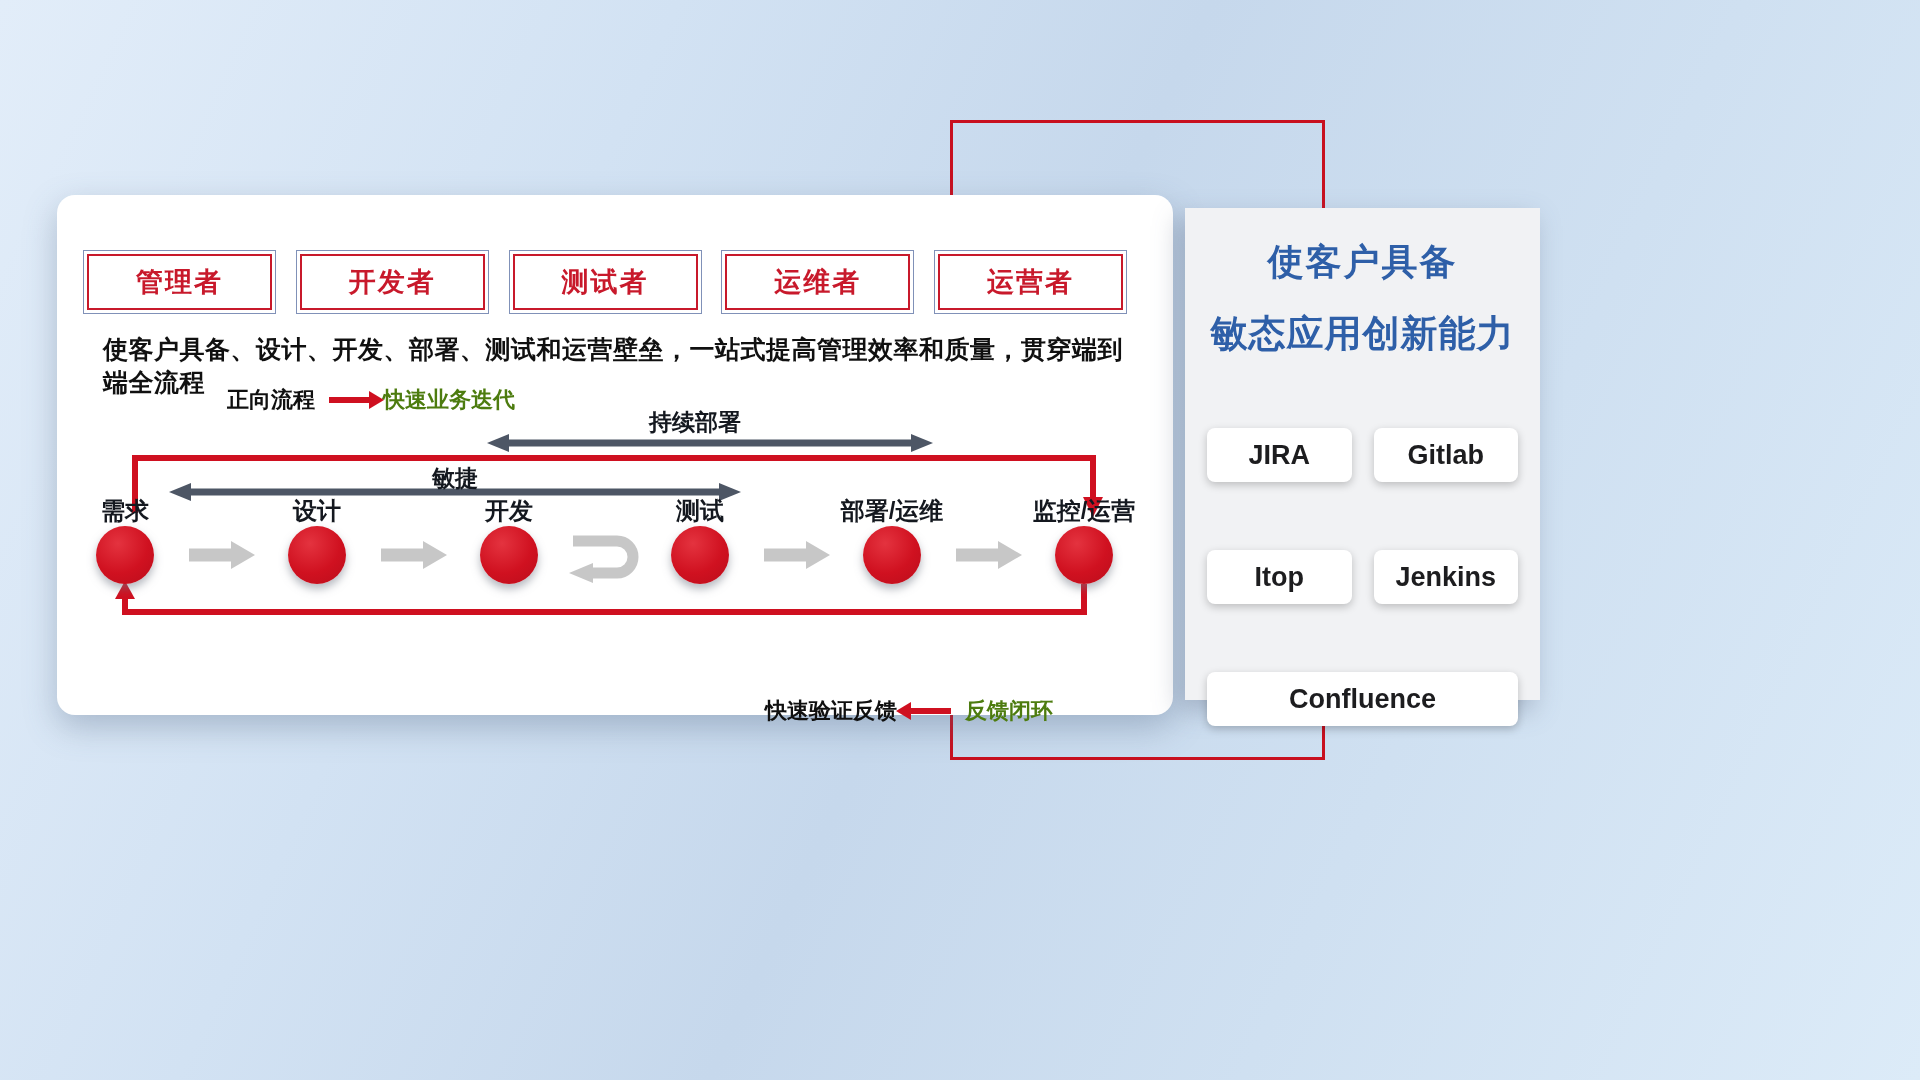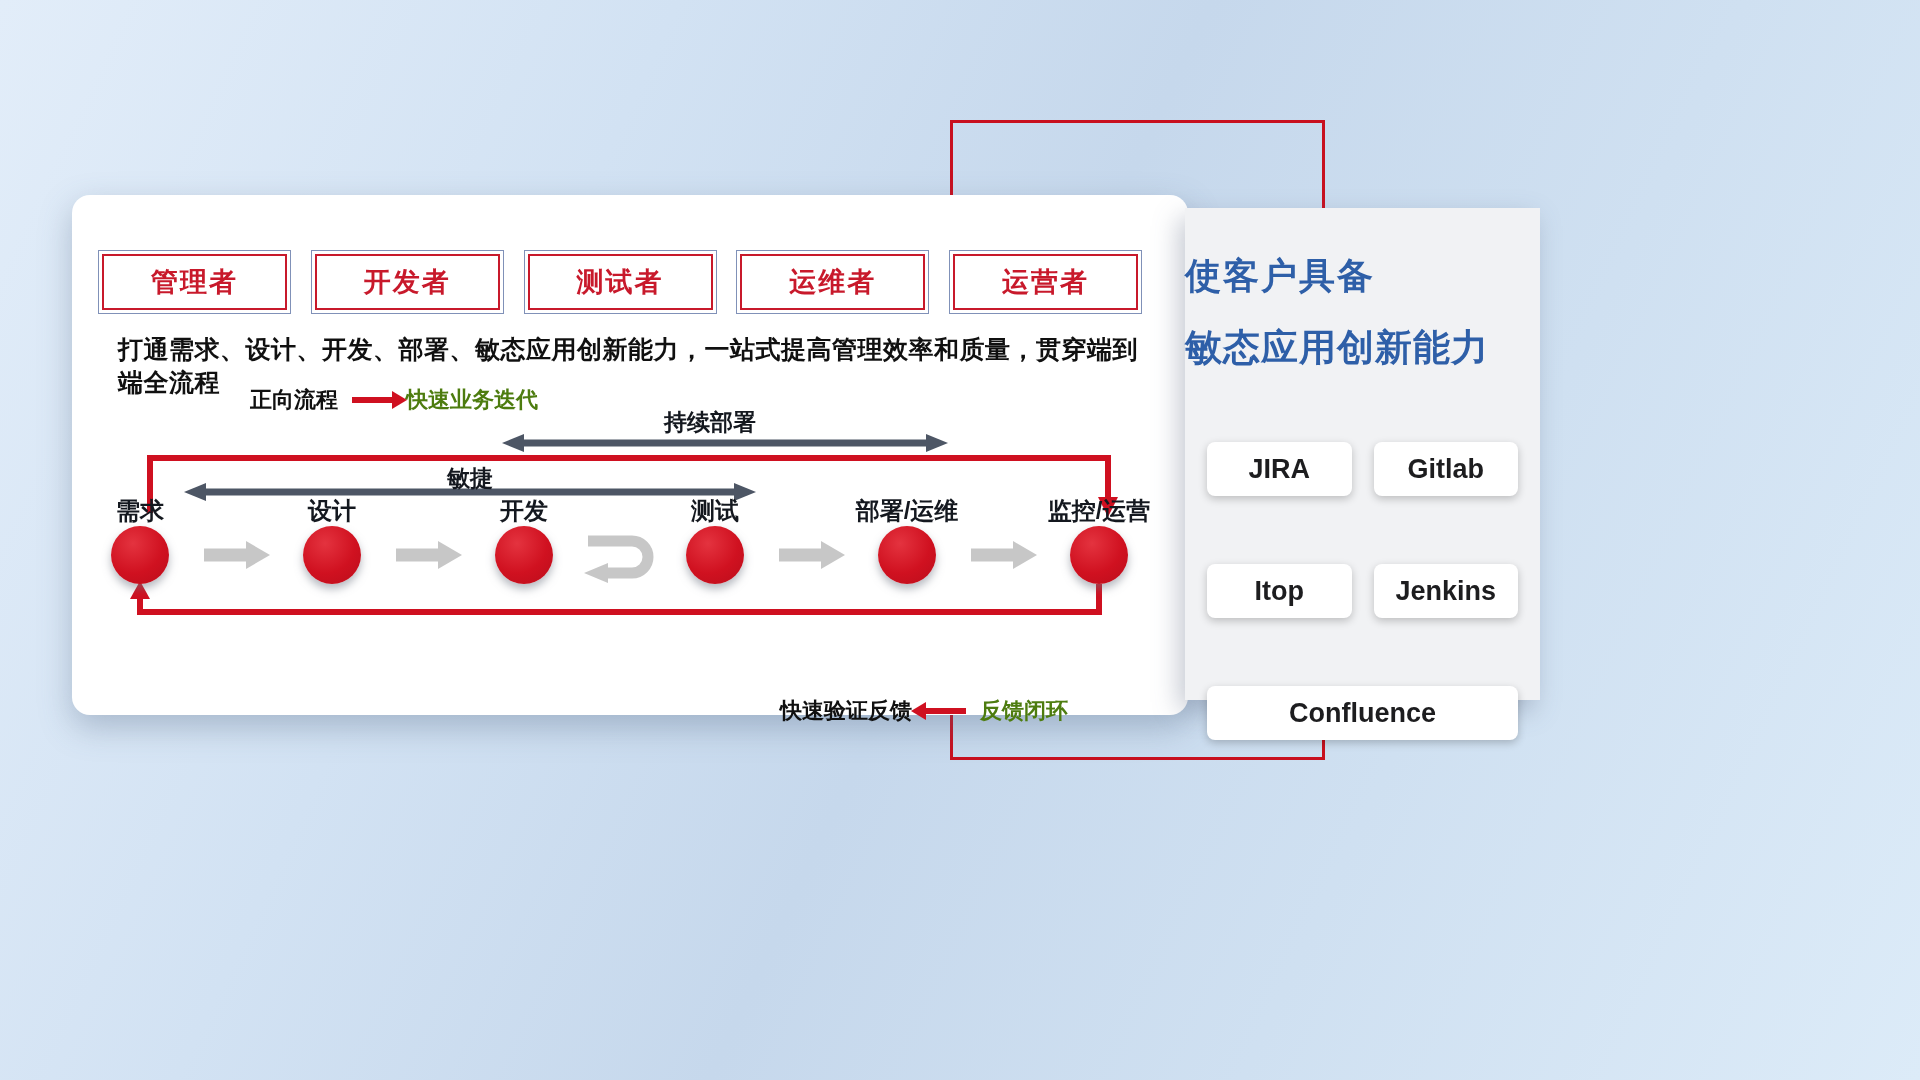--- a/index.html
+++ b/index.html
@@ -11,21 +11,21 @@
   .stage { position:relative; width:1920px; height:1080px; }
 
   
   .red-frame {
     position:absolute; left:950px; top:120px; width:375px; height:640px;
     border:3px solid #c8101f; z-index:1;
   }
 
   
   .main-panel {
-    position:absolute; left:72px; top:195px; width:1116px; height:520px;
+    position:absolute; left:57px; top:195px; width:1116px; height:520px;
     background:#ffffff; border-radius:18px; z-index:2;
     box-shadow:0 12px 32px rgba(80,100,130,0.35);
   }
 
   
   .roles-row {
     position:absolute; left:26px; top:55px; width:1044px; height:64px;
     display:flex; justify-content:space-between;
   }
   .role-box {
@@ -37,21 +37,21 @@
   }
   .role-box span { color:#c8192b; font-size:27px; font-weight:700; letter-spacing:2px; }
 
   .description {
     position:absolute; left:46px; top:138px; width:1040px;
     font-size:25px; font-weight:700; color:#101010; letter-spacing:0.5px;
   }
 
   
   .legend { position:absolute; display:flex; align-items:center; gap:14px; }
-  .legend-forward { left:170px; top:190px;margin-left:8px; }
+  .legend-forward { left:170px; top:190px; }
   .legend-feedback { left:708px; top:456px;margin-top:45px; }
   .legend-label { font-size:22px; font-weight:700; color:#101010; }
   .legend-caption { font-size:22px; font-weight:700; color:#4d7c0f; }
   .arrow-right { position:relative; width:40px; height:6px; background:#cf1020; }
   .arrow-right::after {
     content:""; position:absolute; right:-15px; top:-6px;
     border-left:15px solid #cf1020; border-top:9px solid transparent; border-bottom:9px solid transparent;
   }
   .arrow-left { position:relative; width:40px; height:6px; background:#cf1020; }
   .arrow-left::before {
@@ -76,21 +76,21 @@
   .node-label {
     position:absolute; top:300px; width:160px; text-align:center;
     font-size:24px; font-weight:700; color:#14181f;
   }
 
   
   .side-panel {
     position:absolute; left:1185px; top:208px; width:355px; height:492px;
     background:#f1f2f4; z-index:3; box-shadow:-6px 10px 24px rgba(90,100,125,0.35);
   }
-  .side-title { padding-top:32px; text-align:left; color:#2e5fa8; font-weight:700; }
+  .side-title { padding-top:18px; text-align:center; color:#2e5fa8; font-weight:700; }
   .side-title .line1 { font-size:36px; line-height:72px; letter-spacing:2px; }
   .side-title .line2 { font-size:37px; line-height:72px; letter-spacing:1px; }
   .tools { margin-top:18px; padding:0 22px; display:flex; flex-direction:column; gap:28px; }
   .tool-row { display:flex; gap:22px; }
   .tool-btn {
     flex:1; height:54px; background:#ffffff; border-radius:8px;
     display:flex; align-items:center; justify-content:center;
     font-size:27px; font-weight:700; color:#1d1d1f;
     box-shadow:0 3px 9px rgba(0,0,0,0.22);
     margin-top:40px;
@@ -116,21 +116,21 @@
           <span>测试者</span>
         </div>
       <div class="role-box">
           <span>运维者</span>
         </div>
       <div class="role-box">
           <span>运营者</span>
         </div>
     </div>
 
-    <div class="description">打通需求、设计、开发、部署、敏态应用创新能力，一站式提高管理效率和质量，贯穿端到端全流程</div>
+    <div class="description">使客户具备、设计、开发、部署、测试和运营壁垒，一站式提高管理效率和质量，贯穿端到端全流程</div>
 
     <div class="legend legend-forward">
       <span class="legend-label">正向流程</span>
       <span class="arrow-right"></span>
       <span class="legend-caption">快速业务迭代</span>
     </div>
 
     <svg class="flow-svg" viewBox="0 0 1116 520">
 
       <g>

